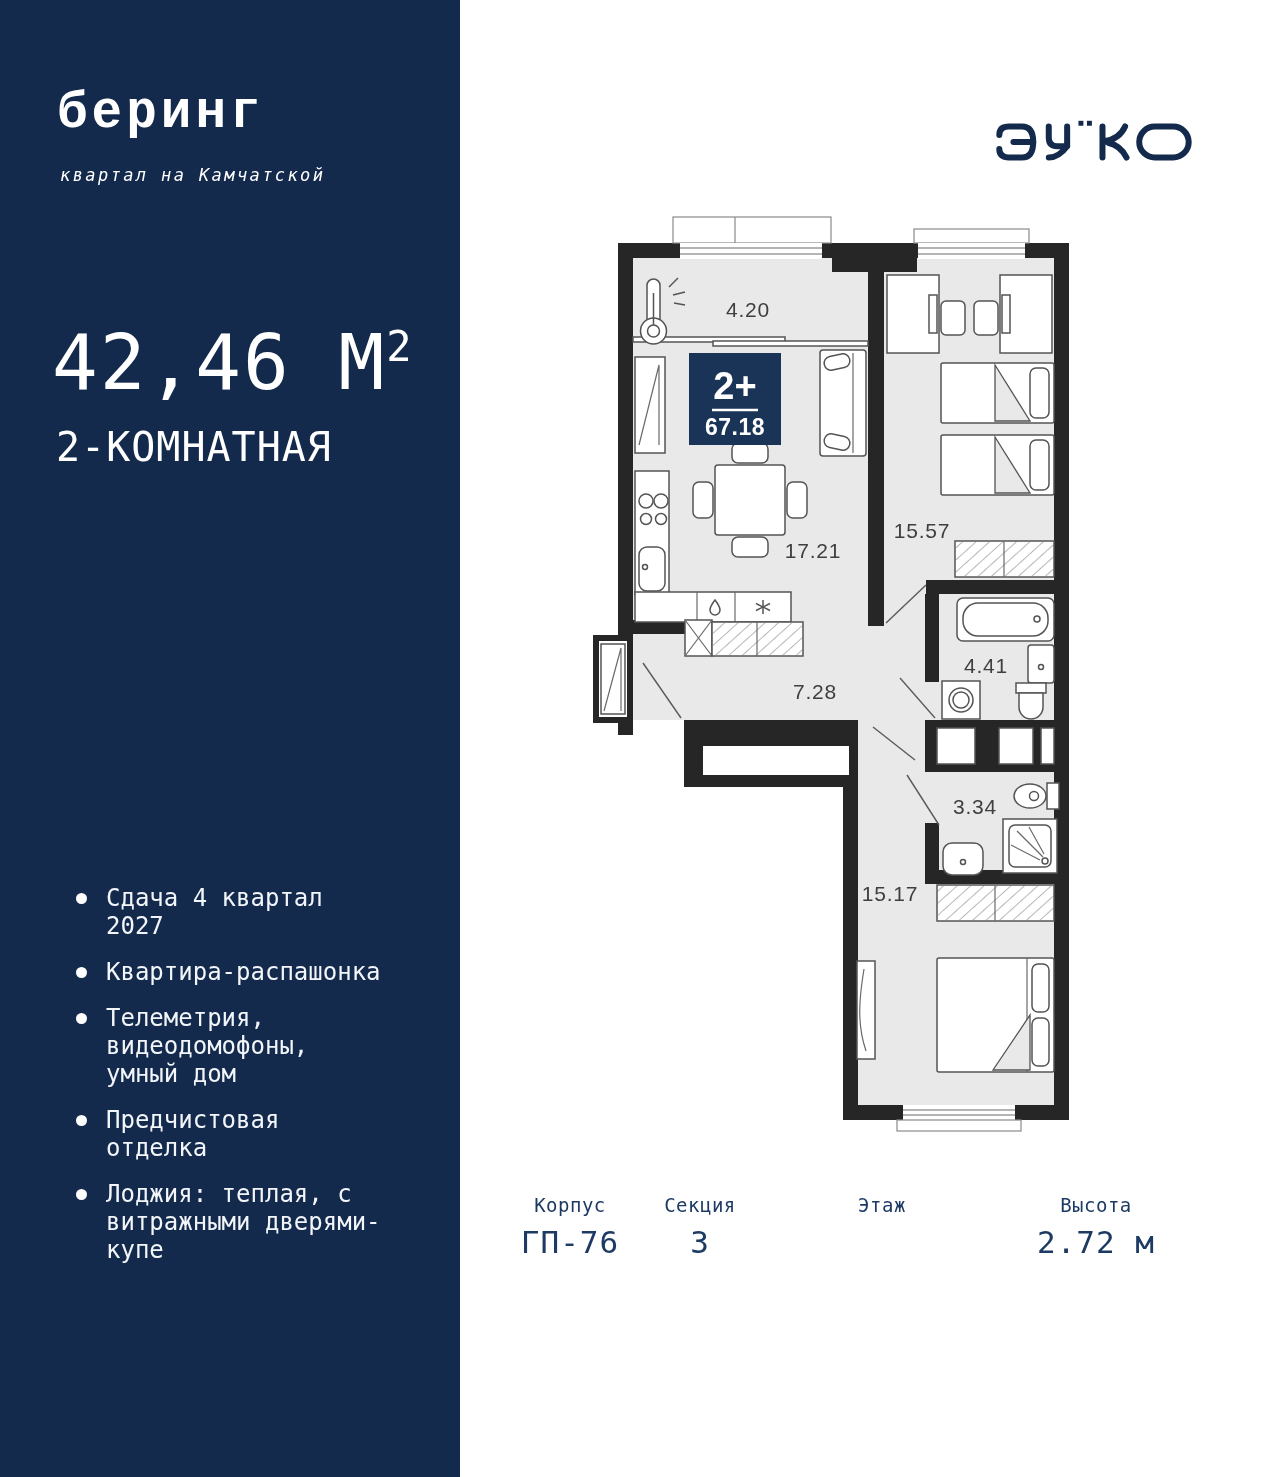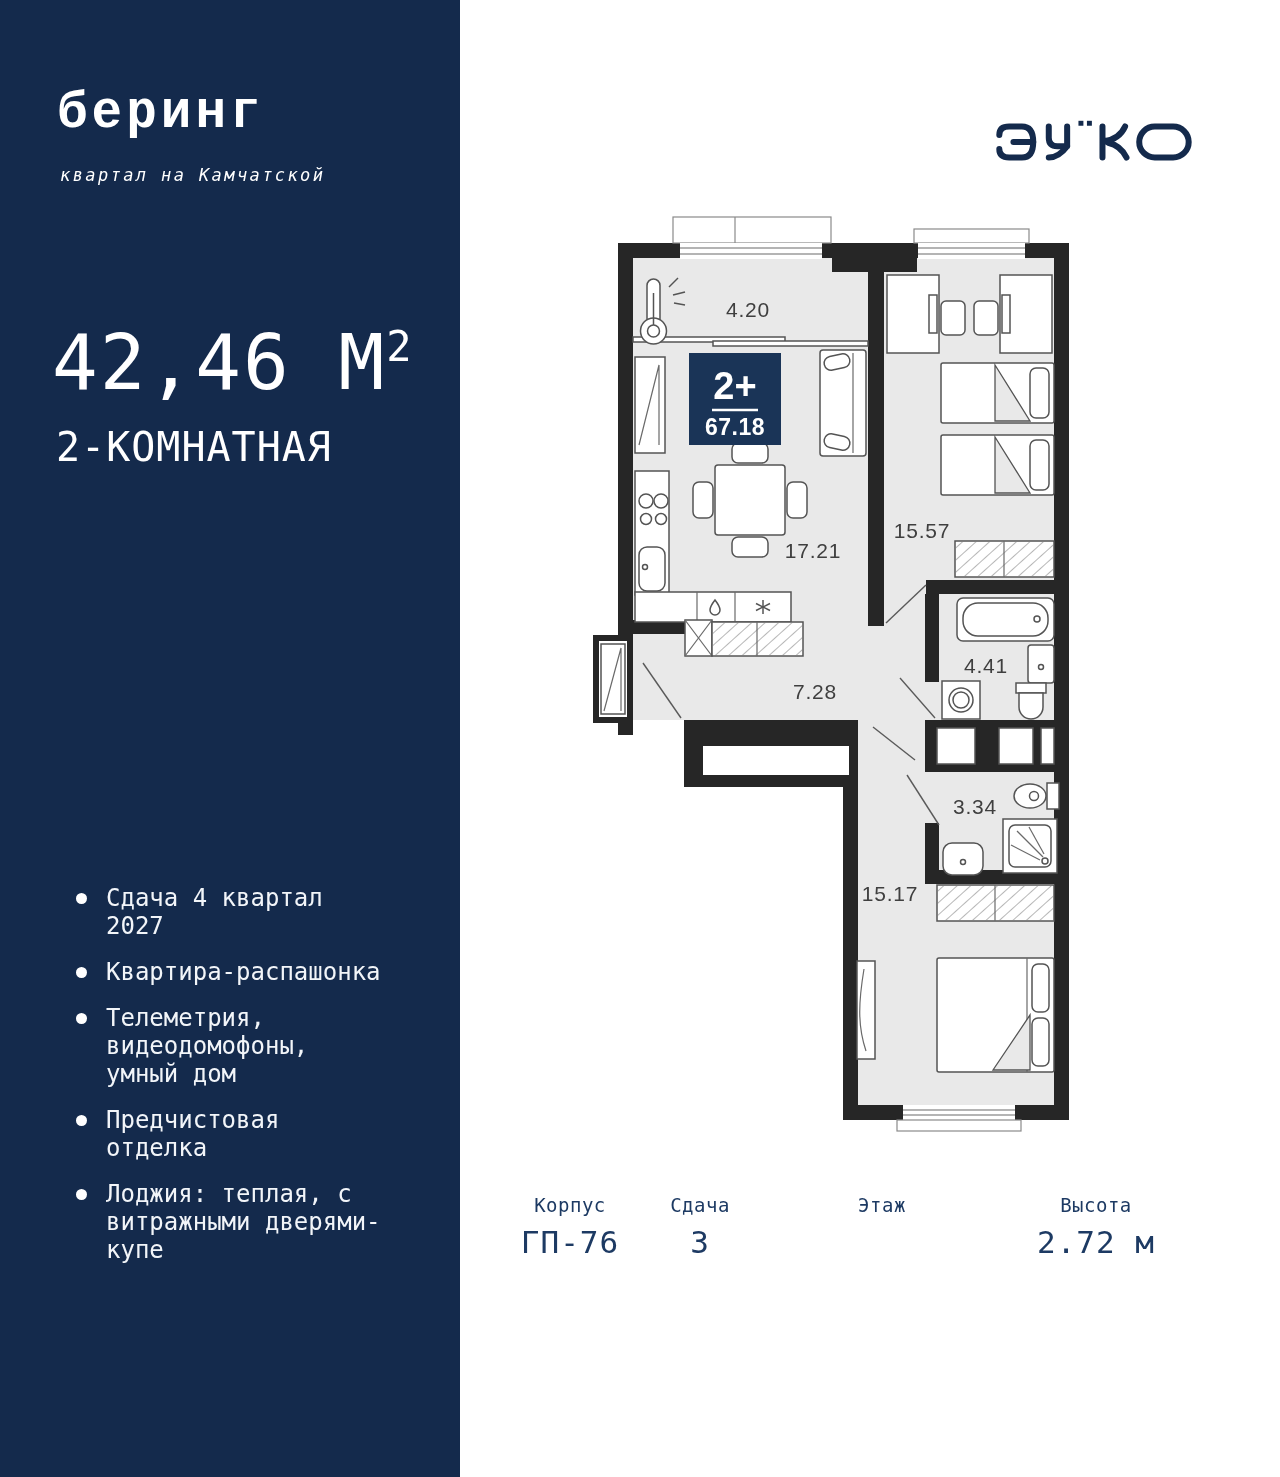--- a/index.html
+++ b/index.html
@@ -326,21 +326,21 @@
     <text class="badge-small" x="150" y="220" text-anchor="middle">67.18</text>
   </g>
 </svg>
 
 <div class="info-row">
   <div class="info-col c1">
     <div class="info-label">Корпус</div>
     <div class="info-value">ГП-76</div>
   </div>
   <div class="info-col c2">
-    <div class="info-label">Сдача</div>
+    <div class="info-label">Секция</div>
     <div class="info-value">3</div>
   </div>
   <div class="info-col c3">
     <div class="info-label">Этаж</div>
   </div>
   <div class="info-col c4">
     <div class="info-label">Высота</div>
     <div class="info-value">2.72 м</div>
   </div>
 </div>

